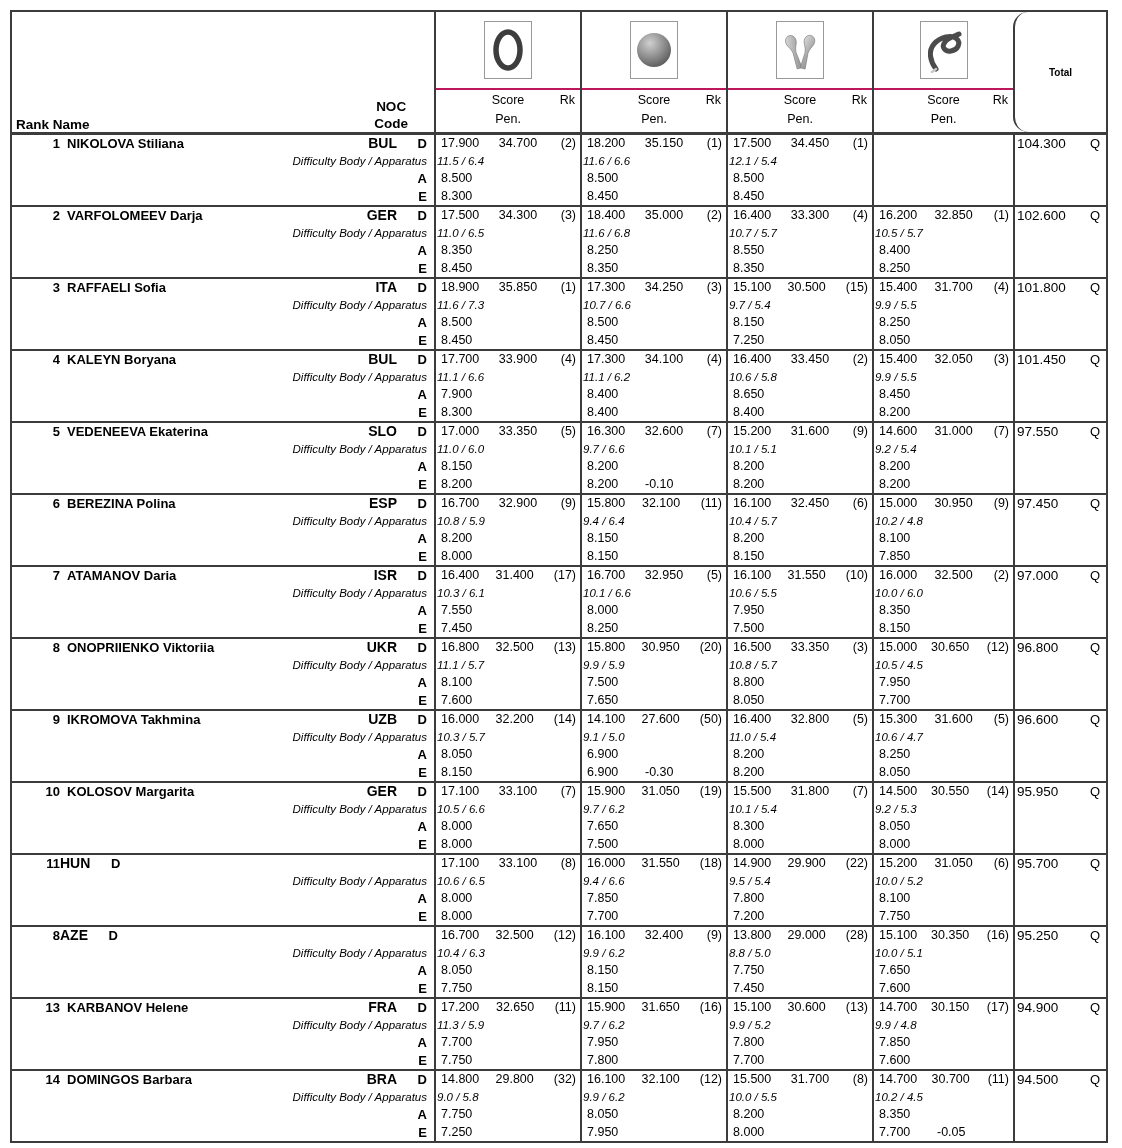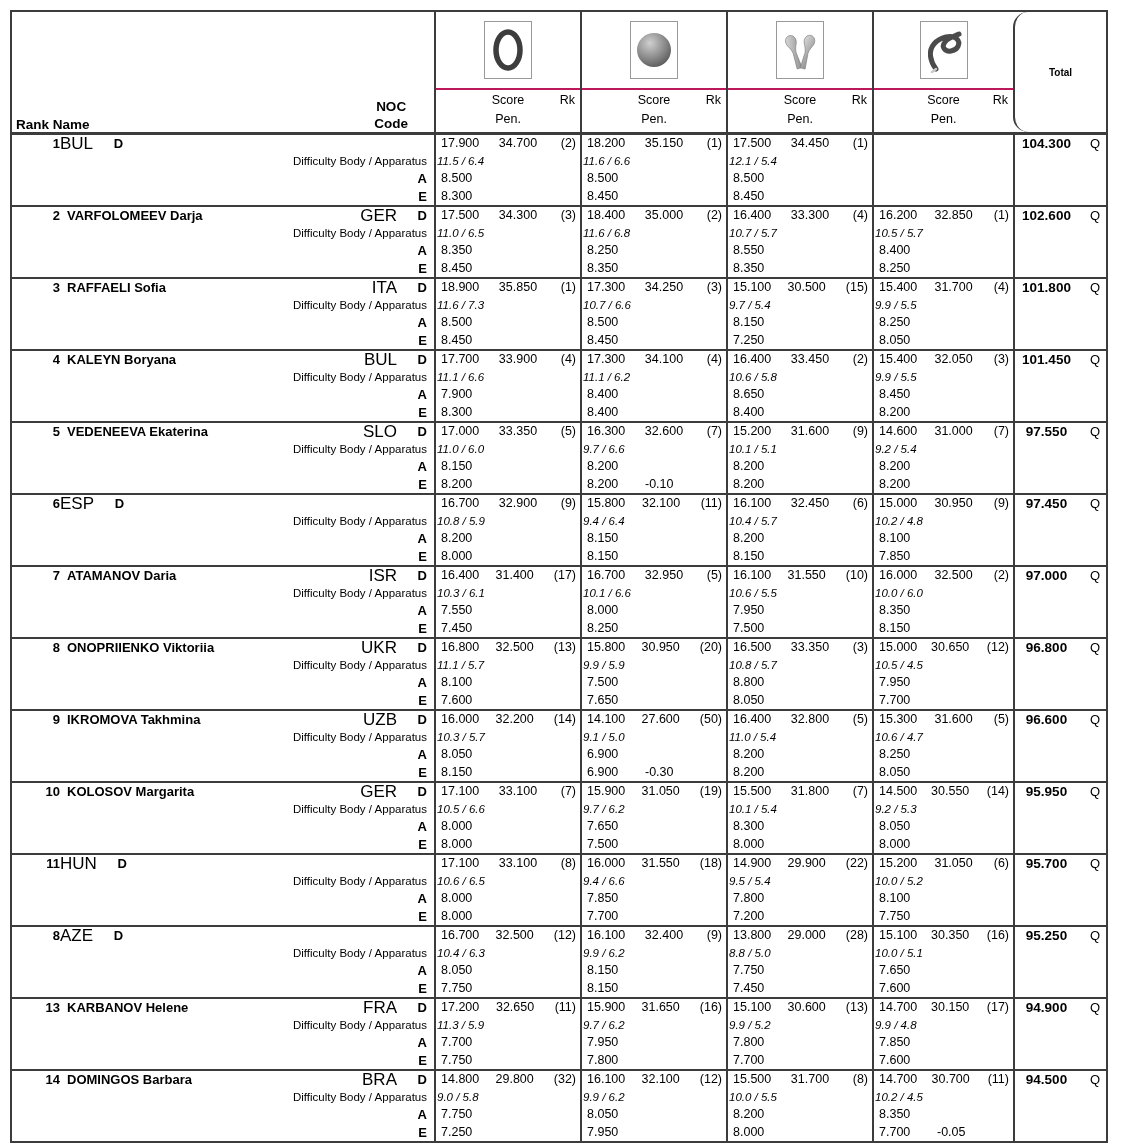--- a/index.html
+++ b/index.html
@@ -37,36 +37,36 @@
 
   
   .row { }
   .row + .row { border-top:2px solid #3c3c3c; }
   .cell { box-sizing:border-box; overflow:hidden; }
   .sub-line { height:17.5px; line-height:17.5px; font-size:12.5px; white-space:nowrap; }
 
   .left-cell .l1 { display:flex; }
   .rank { width:48px; text-align:right; font-weight:bold; font-size:13px; }
   .name { margin-left:7px; flex:1; font-weight:bold; font-size:13px; }
-  .noc  { font-weight:normal; font-size:17px; text-align:right; }
+  .noc  { font-weight:bold; font-size:14px; text-align:right; }
   .dlab { width:30px; text-align:right; padding-right:7px; font-weight:bold; font-size:13px; }
   .right-align { text-align:right; padding-right:7px; }
-  .diff-label { font-size:11.5px; }
+  .diff-label { font-style:italic; font-size:11.5px; }
   .ae-label { font-weight:bold; font-size:13px; }
 
   .app-cell .app-line { display:flex; padding-left:5px; }
   .num-d { display:inline-block; width:58px; }
   .num-s { display:inline-block; width:62px; }
   .spacer { flex:1; }
   .rk-val { padding-right:4px; }
   .dba { font-style:italic; font-size:11.5px; padding-left:1px; }
 
   .total-cell { padding:0 4px 0 2px; }
   .tot-line { display:flex; }
-  .total-val { flex:1; text-align:center; font-weight:bold; font-size:13.5px; }
+  .total-val { flex:1; text-align:left; font-weight:normal; font-size:13.5px; }
   .q-val { width:24px; text-align:right; font-size:13px; padding-right:2px; }
 </style>
 </head>
 <body>
 
 <div class="results-table">
 
   <div class="table-header grid-cols">
     <div class="hdr-cell left-hdr">
       <span class="rank-name-label">Rank Name</span>
@@ -155,20 +155,21 @@
       <span>Total</span>
     </div>
   </div>
 
   <div id="table-body">
   <div class="row grid-cols">
 
     <div class="cell left-cell">
       <div class="sub-line l1">
         <span class="rank">1</span>
+        <span class="name">NIKOLOVA Stiliana</span>
         <span class="noc">BUL</span>
         <span class="dlab">D</span>
       </div>
       <div class="sub-line right-align">
         <span class="diff-label">Difficulty Body / Apparatus</span>
       </div>
       <div class="sub-line right-align">
         <span class="ae-label">A</span>
       </div>
       <div class="sub-line right-align">
@@ -634,20 +635,21 @@
         <span class="q-val">Q</span>
       </div>
     </div>
   </div>
 
   <div class="row grid-cols">
 
     <div class="cell left-cell">
       <div class="sub-line l1">
         <span class="rank">6</span>
+        <span class="name">BEREZINA Polina</span>
         <span class="noc">ESP</span>
         <span class="dlab">D</span>
       </div>
       <div class="sub-line right-align">
         <span class="diff-label">Difficulty Body / Apparatus</span>
       </div>
       <div class="sub-line right-align">
         <span class="ae-label">A</span>
       </div>
       <div class="sub-line right-align">

